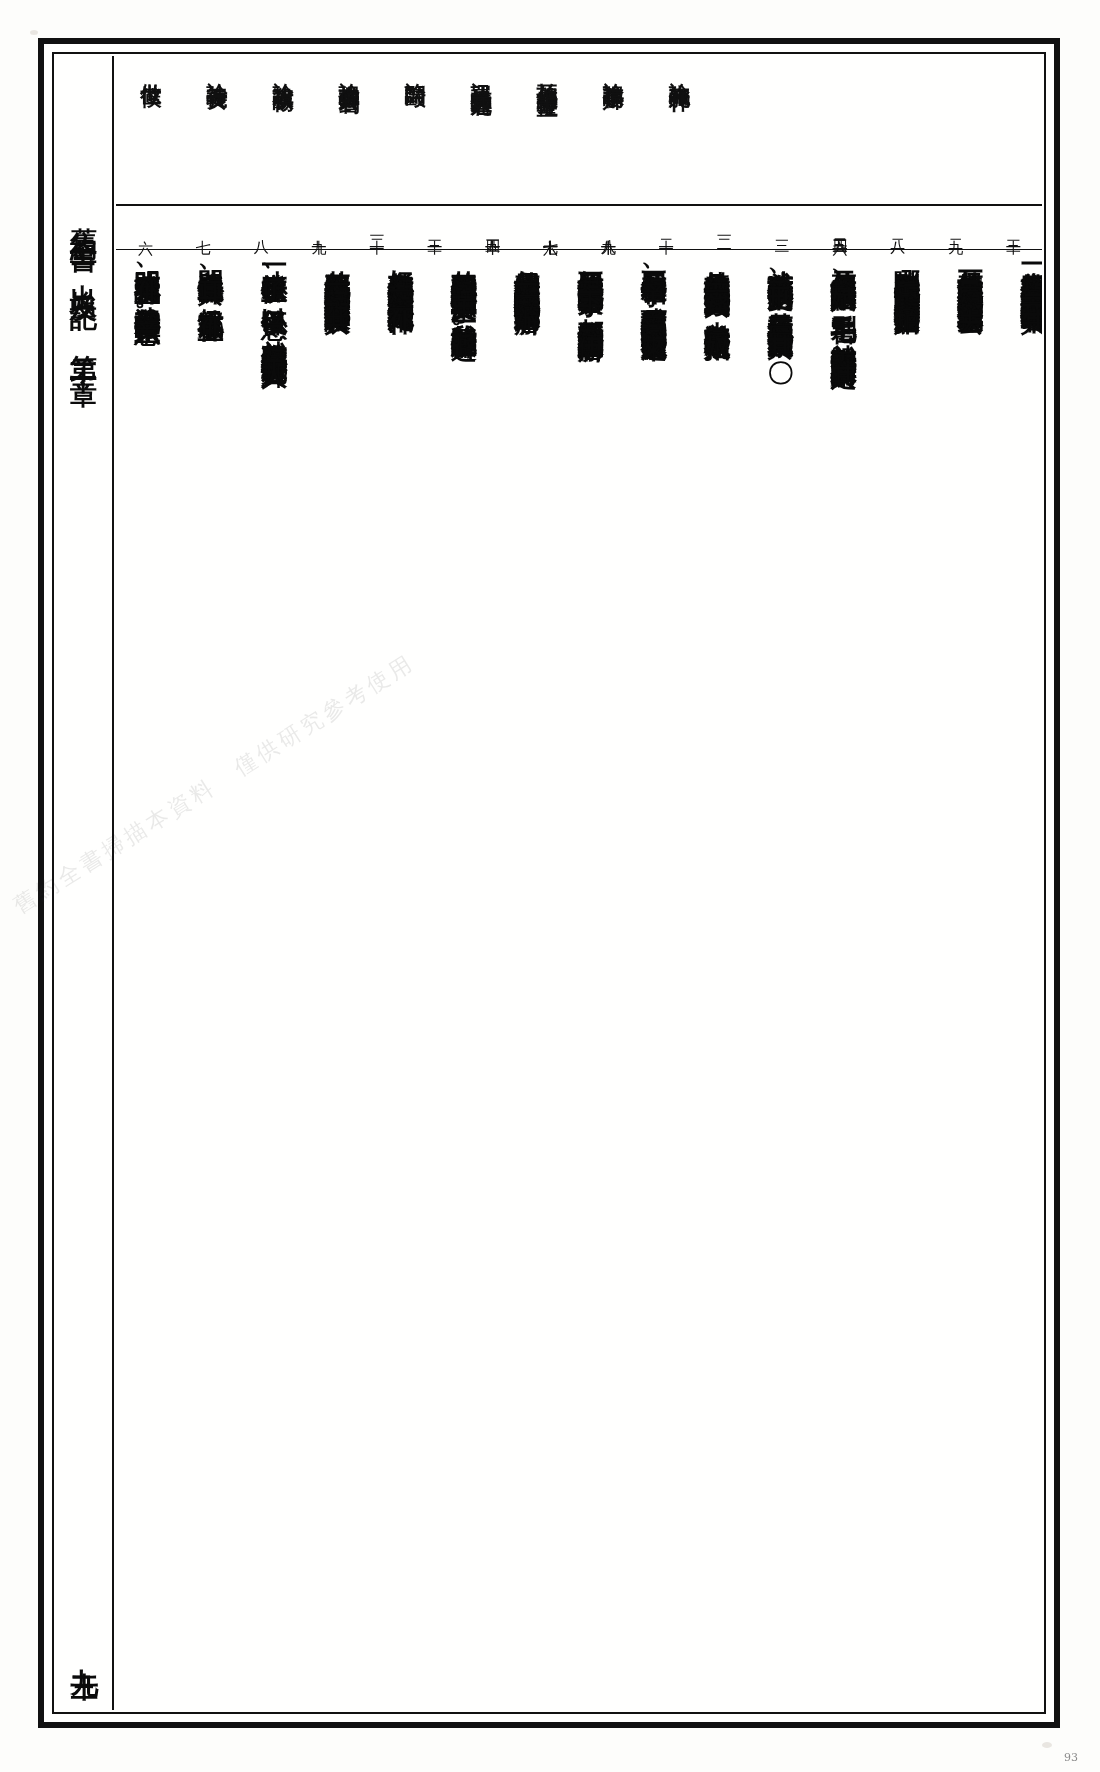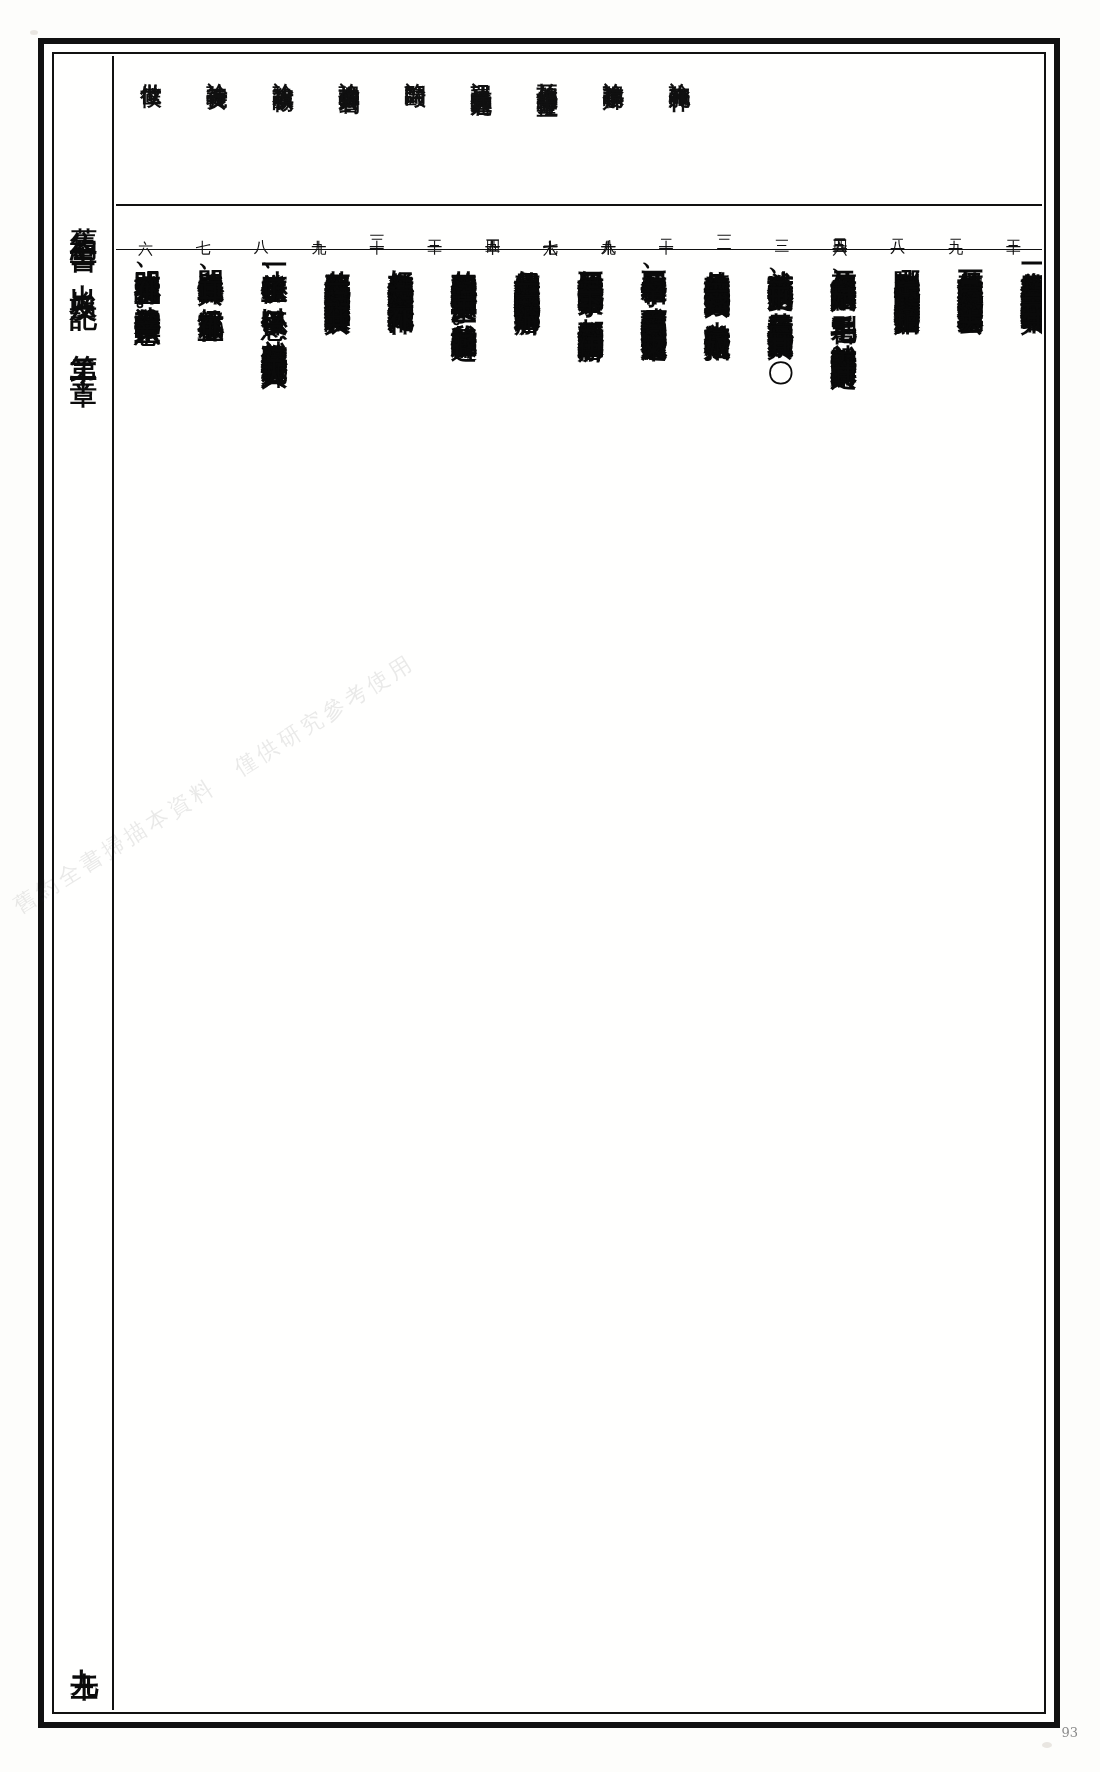--- a/index.html
+++ b/index.html
@@ -182,22 +182,22 @@
   
   .speck {
     position: absolute;
     background: #d8d4cc;
     border-radius: 50%;
     opacity: .55;
   }
   #corner-mark {
     position: absolute;
     right: 22px;
-    bottom: 32px;
-    font-size: 13px;
+    bottom: 8px;
+    font-size: 11px;
     color: #8a8a8a;
   }
 </style>
 </head>
 <body>
 
 <div id="page">
 
   <div id="frame-outer"></div>
   <div id="frame-inner"></div>

